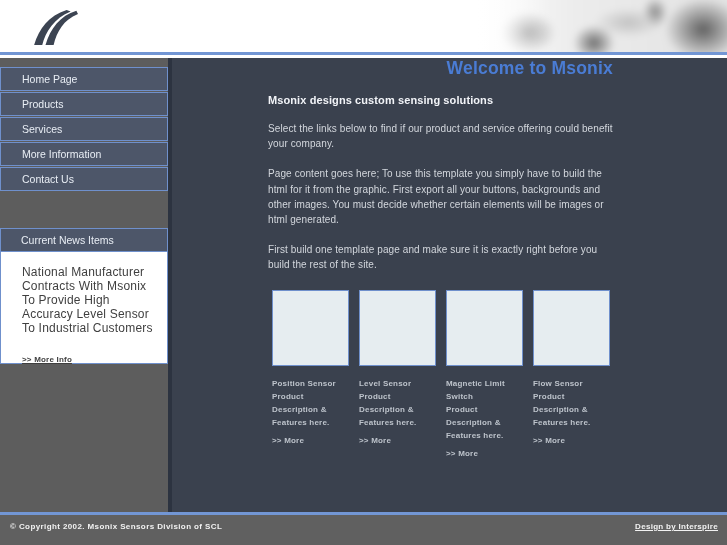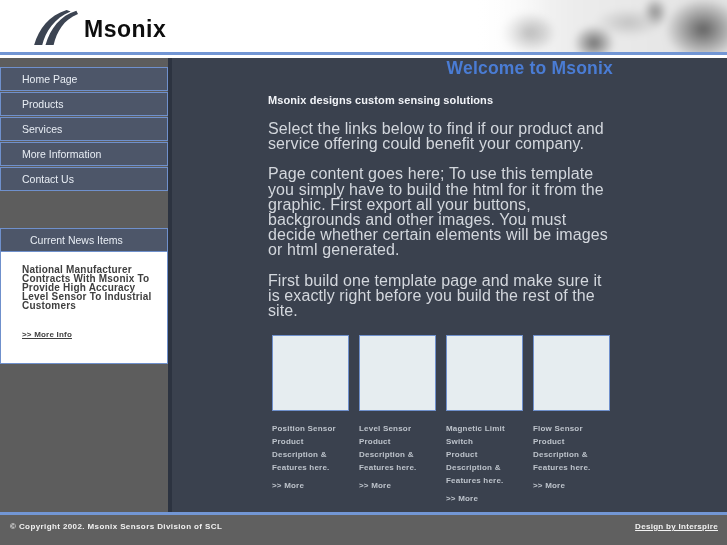--- a/index.html
+++ b/index.html
@@ -51,46 +51,46 @@
   
   .nav-top-gap { height: 9px; }
   .nav-button {
     height: 24px; margin-bottom: 1px; background: #4d5669;
     border: 1px solid #6f90cc; cursor: pointer;
     color: #e9eef5; font-size: 10.5px; line-height: 22px; padding-left: 21px;
   }
   .nav-news-gap { height: 36px; }
   .news-header {
     height: 24px; background: #4d5669; border: 1px solid #6f90cc;
-    color: #e9eef5; font-size: 10.5px; line-height: 22px; padding-left: 29px;
+    color: #e9eef5; font-size: 10.5px; line-height: 22px; padding-left: 20px;
   }
   .news-box {
     height: 112px; background: #ffffff;
     border-left: 1px solid #6f90cc; border-right: 1px solid #6f90cc; border-bottom: 1px solid #6f90cc;
     padding: 13px 6px 0 21px;
   }
   .news-text {
-    font-size: 10px; font-weight: bold; color: #3f3f3f;
-    line-height: 9px; letter-spacing: 0.2px;
+    font-size: 12px; font-weight: normal; color: #3f3f3f;
+    line-height: 14px; letter-spacing: 0.2px;
   }
   .news-more {
     display: inline-block; margin-top: 20px;
     font-size: 8px; font-weight: bold; color: #3f3f3f;
     text-decoration: underline; letter-spacing: 0.2px; cursor: pointer;
   }
   .sidebar-fill { flex: 1; background: #5d5d5d; }
 
   
   #content { width: 345px; margin-left: 96px; }
   .page-title {
     text-align: right; font-size: 17.5px; font-weight: bold; color: #4a7cd4;
     letter-spacing: 0.2px;
   }
   .tagline { margin-top: 15px; font-size: 11px; font-weight: bold; color: #f2f4f8; letter-spacing: 0.1px; }
-  .para { margin-top: 15px; font-size: 16px; color: #d3d7dd; line-height: 15.2px; letter-spacing: 0.1px; }
+  .para { margin-top: 15px; font-size: 10px; color: #d3d7dd; line-height: 15.2px; letter-spacing: 0.1px; }
 
   .products-row { margin-top: 17px; padding-left: 4px; display: flex; }
   .product-cell { width: 77px; margin-right: 10px; }
   .product-image {
     width: 77px; height: 76px; background: #e6edf0; border: 1px solid #6f90cc; cursor: pointer;
   }
   .product-caption { margin-top: 11px; width: 80px; }
   .product-name, .product-desc, .product-more {
     font-size: 8px; font-weight: bold; color: #bdc3cb;
     line-height: 13px; letter-spacing: 0.2px;
@@ -115,21 +115,20 @@
 </style>
 </head>
 <body>
 
 <div id="header">
   <div class="logo-wrap">
     <svg class="logo-swoosh" viewBox="0 0 64 48">
       <path d="M10 46 C 16 26, 28 10, 50 3 L 55 5 C 35 13, 24 30, 20 46 Z" fill="#3c4452"></path>
       <path d="M24 46 C 30 26, 42 10, 62 4 L 64 8 C 46 15, 38 30, 34 46 Z" fill="#3c4452"></path>
     </svg>
-    <span class="logo-text">Msonix</span>
   </div>
   <div id="header-photo">
     <div class="blobs"></div>
     <div class="fade"></div>
   </div>
 </div>
 <div id="blue-rule"></div>
 
 <div id="body-row">
 

